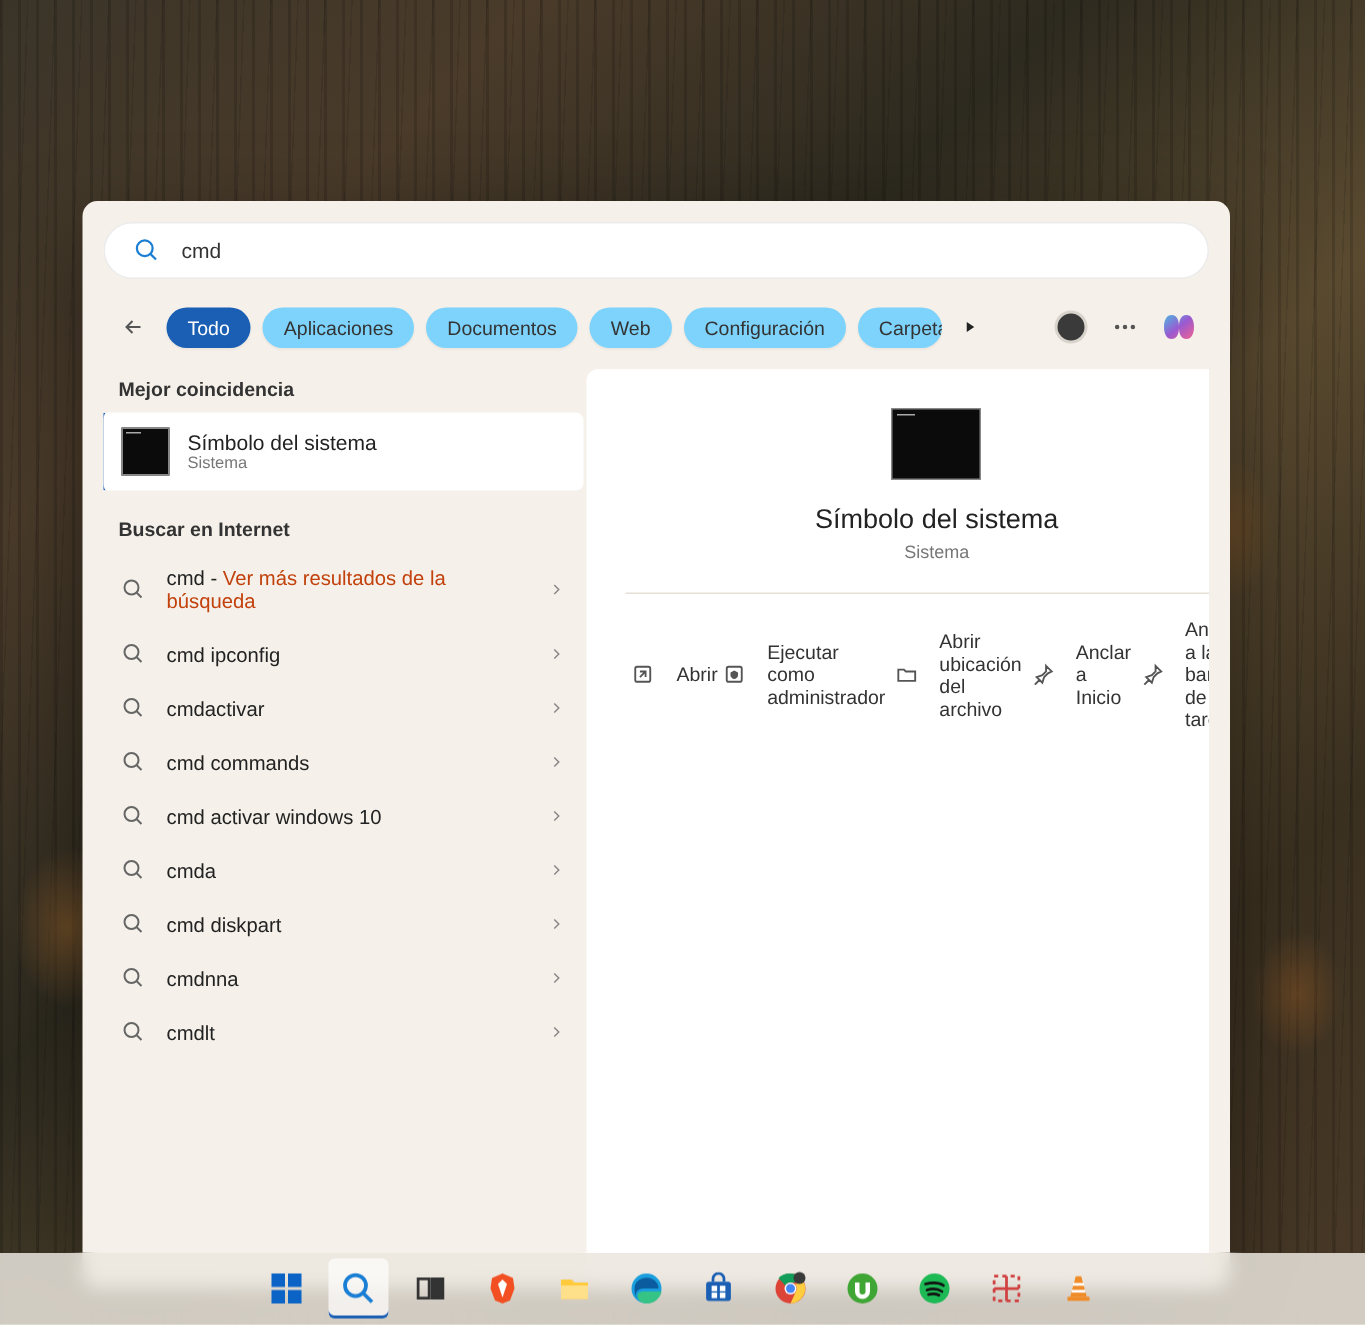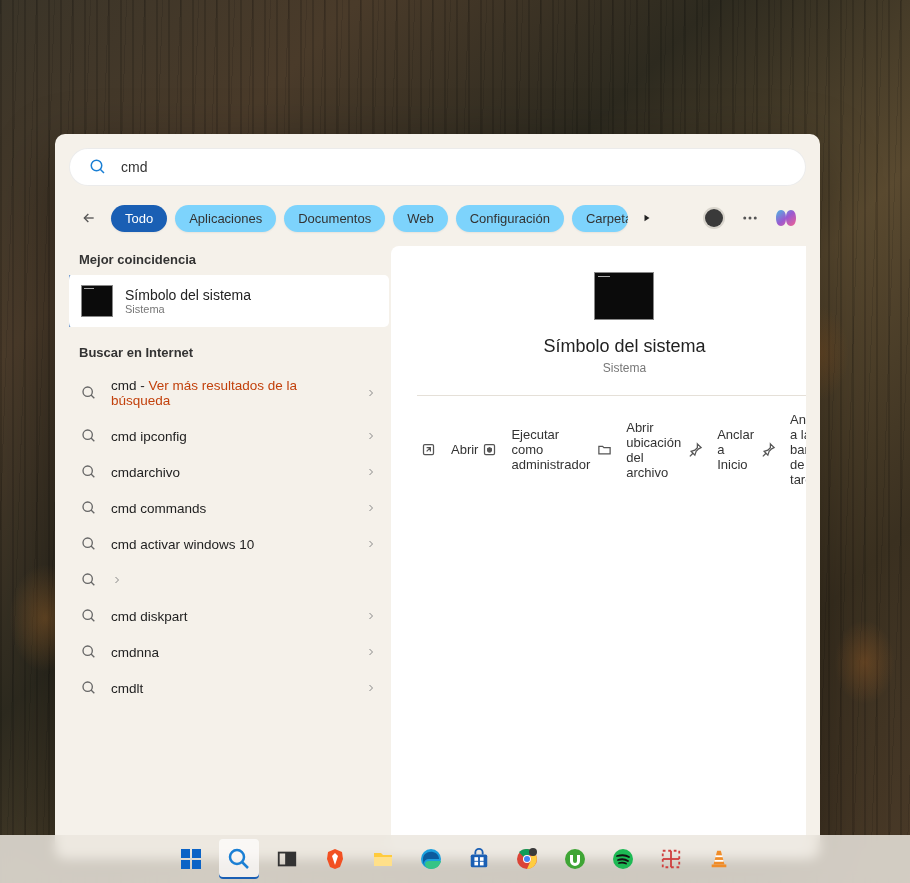--- a/index.html
+++ b/index.html
@@ -195,21 +195,21 @@
               </svg>
             </span>
           </div>
           <div class="sugg">
             <span>
               <svg width="16" height="16" viewBox="0 0 24 24" fill="none" stroke="#666" stroke-width="2">
                 <circle cx="10" cy="10" r="7"></circle>
                 <line x1="20" y1="20" x2="15" y2="15"></line>
               </svg>
             </span>
-            <span class="txt">cmd<b>archivo</b></span>
+            <span class="txt">cmd<b>activar</b></span>
             <span class="chev">
               <svg width="12" height="12" viewBox="0 0 24 24" fill="none" stroke="#888" stroke-width="2">
                 <polyline points="9 6 15 12 9 18"></polyline>
               </svg>
             </span>
           </div>
           <div class="sugg">
             <span>
               <svg width="16" height="16" viewBox="0 0 24 24" fill="none" stroke="#666" stroke-width="2">
                 <circle cx="10" cy="10" r="7"></circle>
@@ -237,20 +237,21 @@
               </svg>
             </span>
           </div>
           <div class="sugg">
             <span>
               <svg width="16" height="16" viewBox="0 0 24 24" fill="none" stroke="#666" stroke-width="2">
                 <circle cx="10" cy="10" r="7"></circle>
                 <line x1="20" y1="20" x2="15" y2="15"></line>
               </svg>
             </span>
+            <span class="txt">cmd<b>a</b></span>
             <span class="chev">
               <svg width="12" height="12" viewBox="0 0 24 24" fill="none" stroke="#888" stroke-width="2">
                 <polyline points="9 6 15 12 9 18"></polyline>
               </svg>
             </span>
           </div>
           <div class="sugg">
             <span>
               <svg width="16" height="16" viewBox="0 0 24 24" fill="none" stroke="#666" stroke-width="2">
                 <circle cx="10" cy="10" r="7"></circle>

